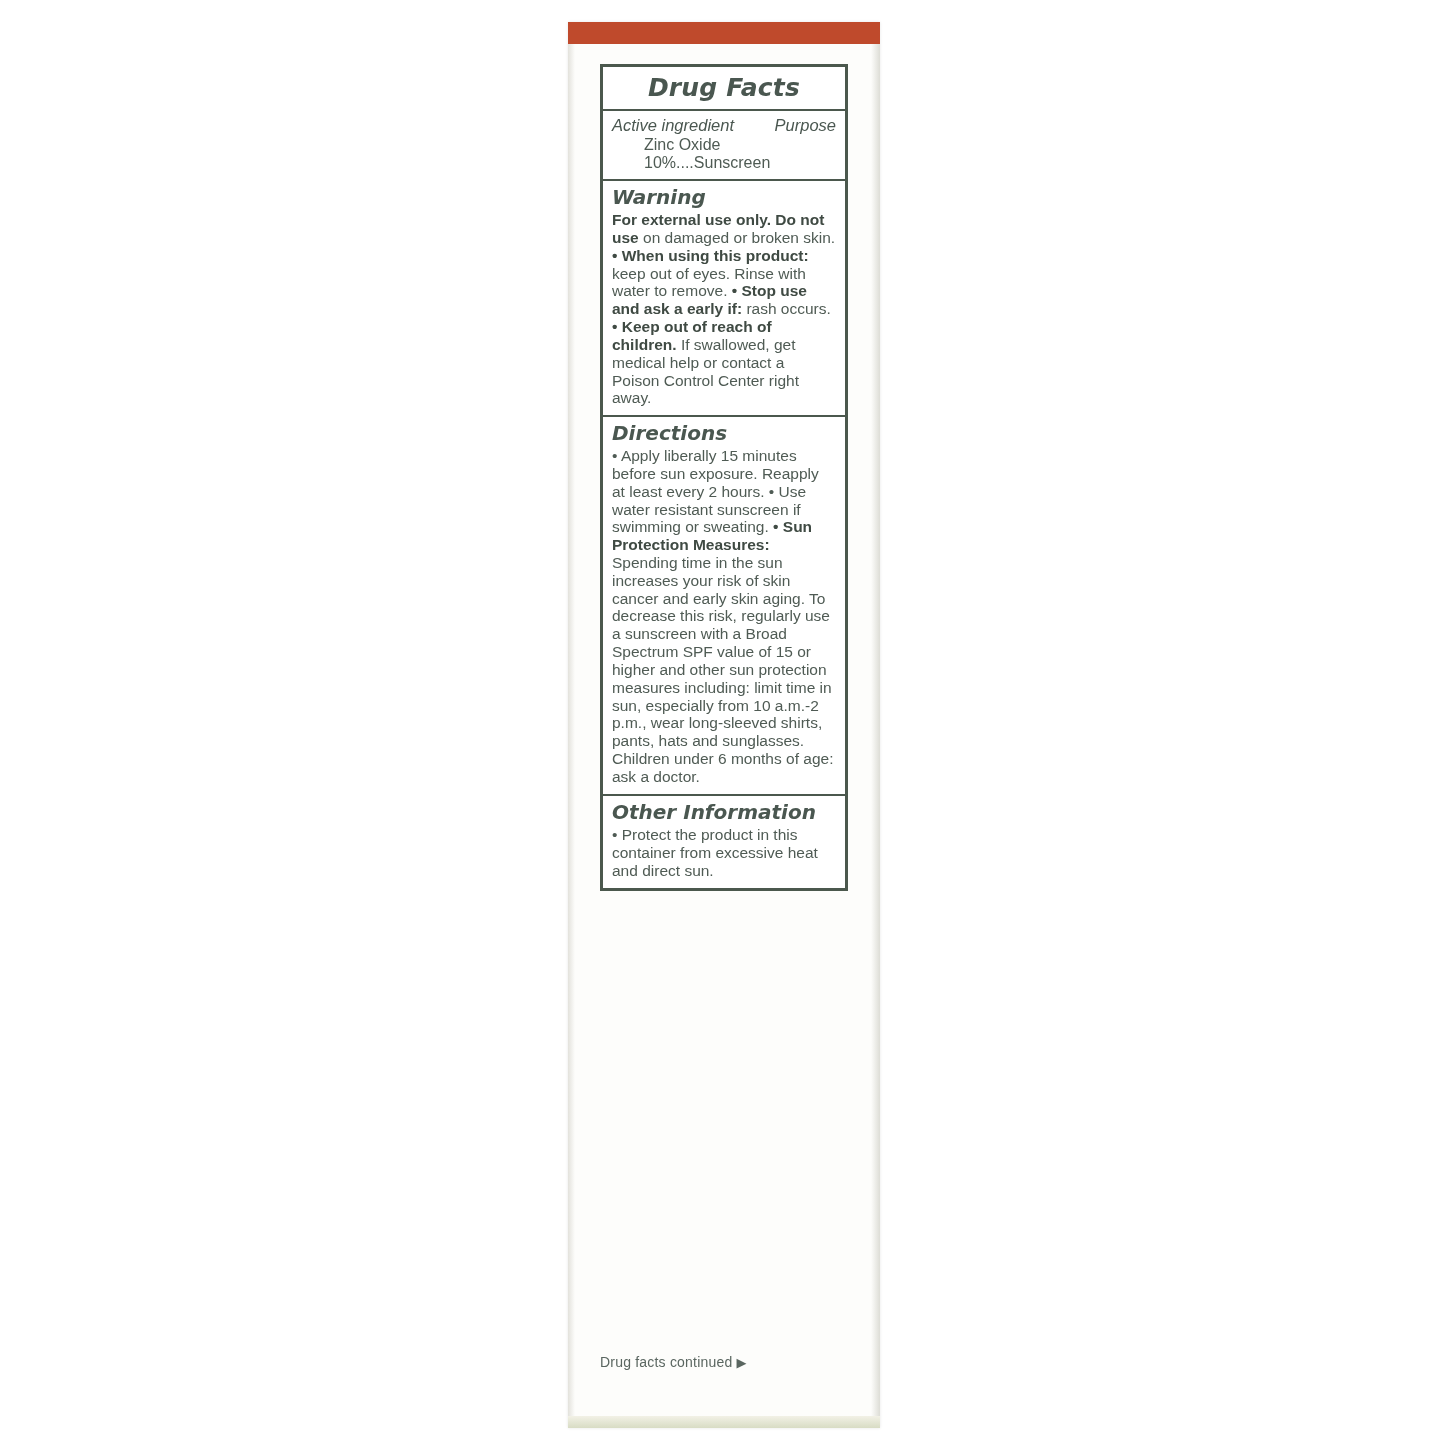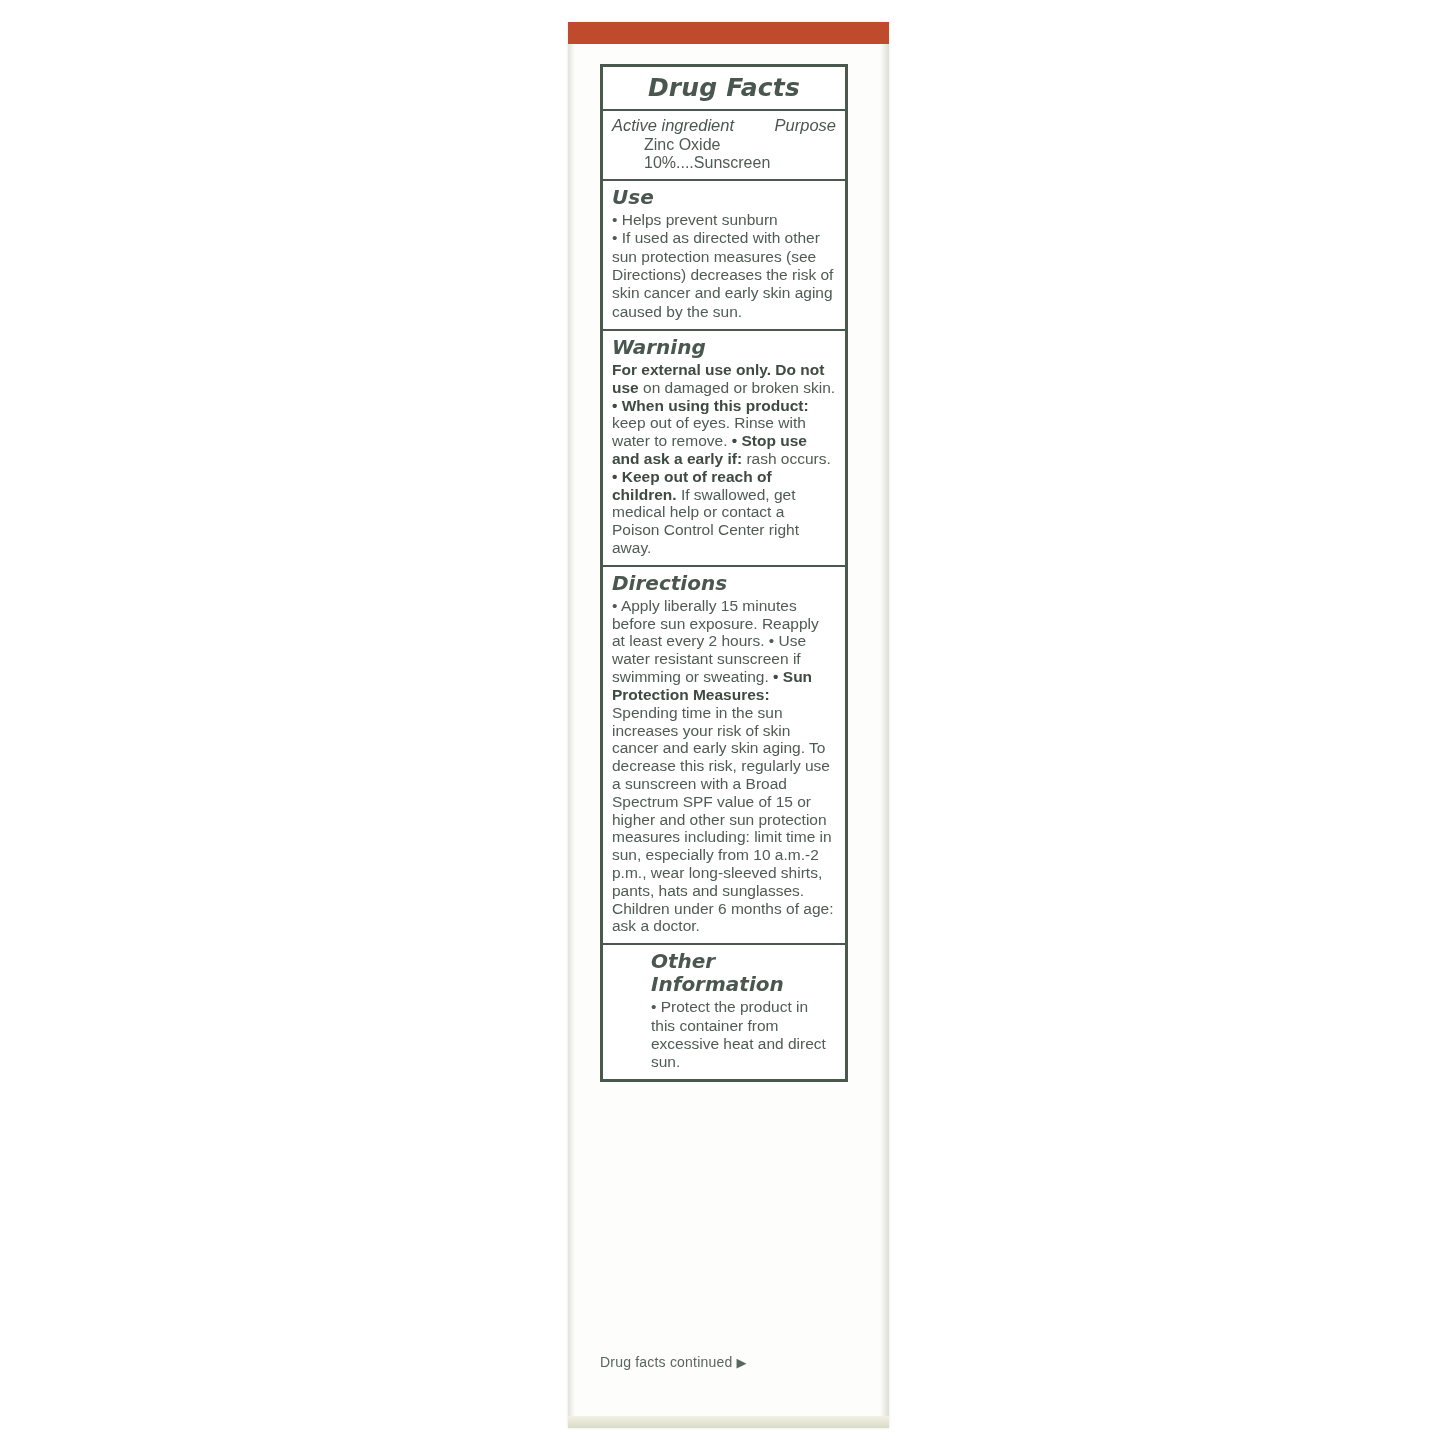--- a/index.html
+++ b/index.html
@@ -17,21 +17,20 @@
 
   
   #box {
     position: absolute;
     left: 568px;
     top: 22px;
     width: 312px;
     height: 1406px;
     background: #fdfdfb;
     box-shadow: 0 0 3px rgba(0,0,0,0.10);
-    padding-left: 9px;
   }
   
   #box-top-band {
     position: absolute;
     left: 0; top: 0;
     width: 100%;
     height: 22px;
     background: #bf4a2c;
   }
   
@@ -64,21 +63,21 @@
     width: 248px;
     border: 3px solid #4b584d;
     background: #ffffff;
     box-sizing: border-box;
     color: #4a5750;
   }
   .sec {
     border-bottom: 2px solid #4b584d;
     padding: 5px 9px 8px 9px;
   }
-  .sec:last-child { border-bottom: none; margin-left: 39px; }
+  .sec:last-child { border-bottom: none; }
 
   .title {
     font-family: "DejaVu Sans", sans-serif;
     font-weight: bold;
     font-style: italic;
     font-size: 25px;
     text-align: center;
     letter-spacing: 0.2px;
     color: #4a5750;
     padding: 6px 0 7px 0;
@@ -143,25 +142,20 @@
     </div>
 
     <div class="sec">
       <div class="subhead-row">
         <span>Active ingredient</span>
         <span>Purpose</span>
       </div>
       <div class="ing">Zinc Oxide 10%....Sunscreen</div>
     </div>
 
-    <div class="sec">
-      <div class="heading">Use</div>
-      <div class="bullet-line">• Helps prevent sunburn</div>
-      <div class="bullet-line">• If used as directed with other sun protection measures (see Directions) decreases the risk of skin cancer and early skin aging caused by the sun.</div>
-    </div>
 
     <div class="sec">
       <div class="heading">Warning</div>
       <div class="body"><b>For external use only. Do not use</b><span> on damaged or broken skin. </span><b>• When using this product:</b><span> keep out of eyes. Rinse with water to remove. </span><b>• Stop use and ask a early if:</b><span> rash occurs. </span><b>• Keep out of reach of children.</b><span> If swallowed, get medical help or contact a Poison Control Center right away.</span></div>
     </div>
 
     <div class="sec">
       <div class="heading">Directions</div>
       <div class="body"><span>• Apply liberally 15 minutes before sun exposure. Reapply at least every 2 hours. • Use water resistant sunscreen if swimming or sweating. </span><b>• Sun Protection Measures:</b><span> Spending time in the sun increases your risk of skin cancer and early skin aging. To decrease this risk, regularly use a sunscreen with a Broad Spectrum SPF value of 15 or higher and other sun protection measures including: limit time in sun, especially from 10 a.m.-2 p.m., wear long-sleeved shirts, pants, hats and sunglasses. Children under 6 months of age:  ask a doctor.</span></div>
     </div>

